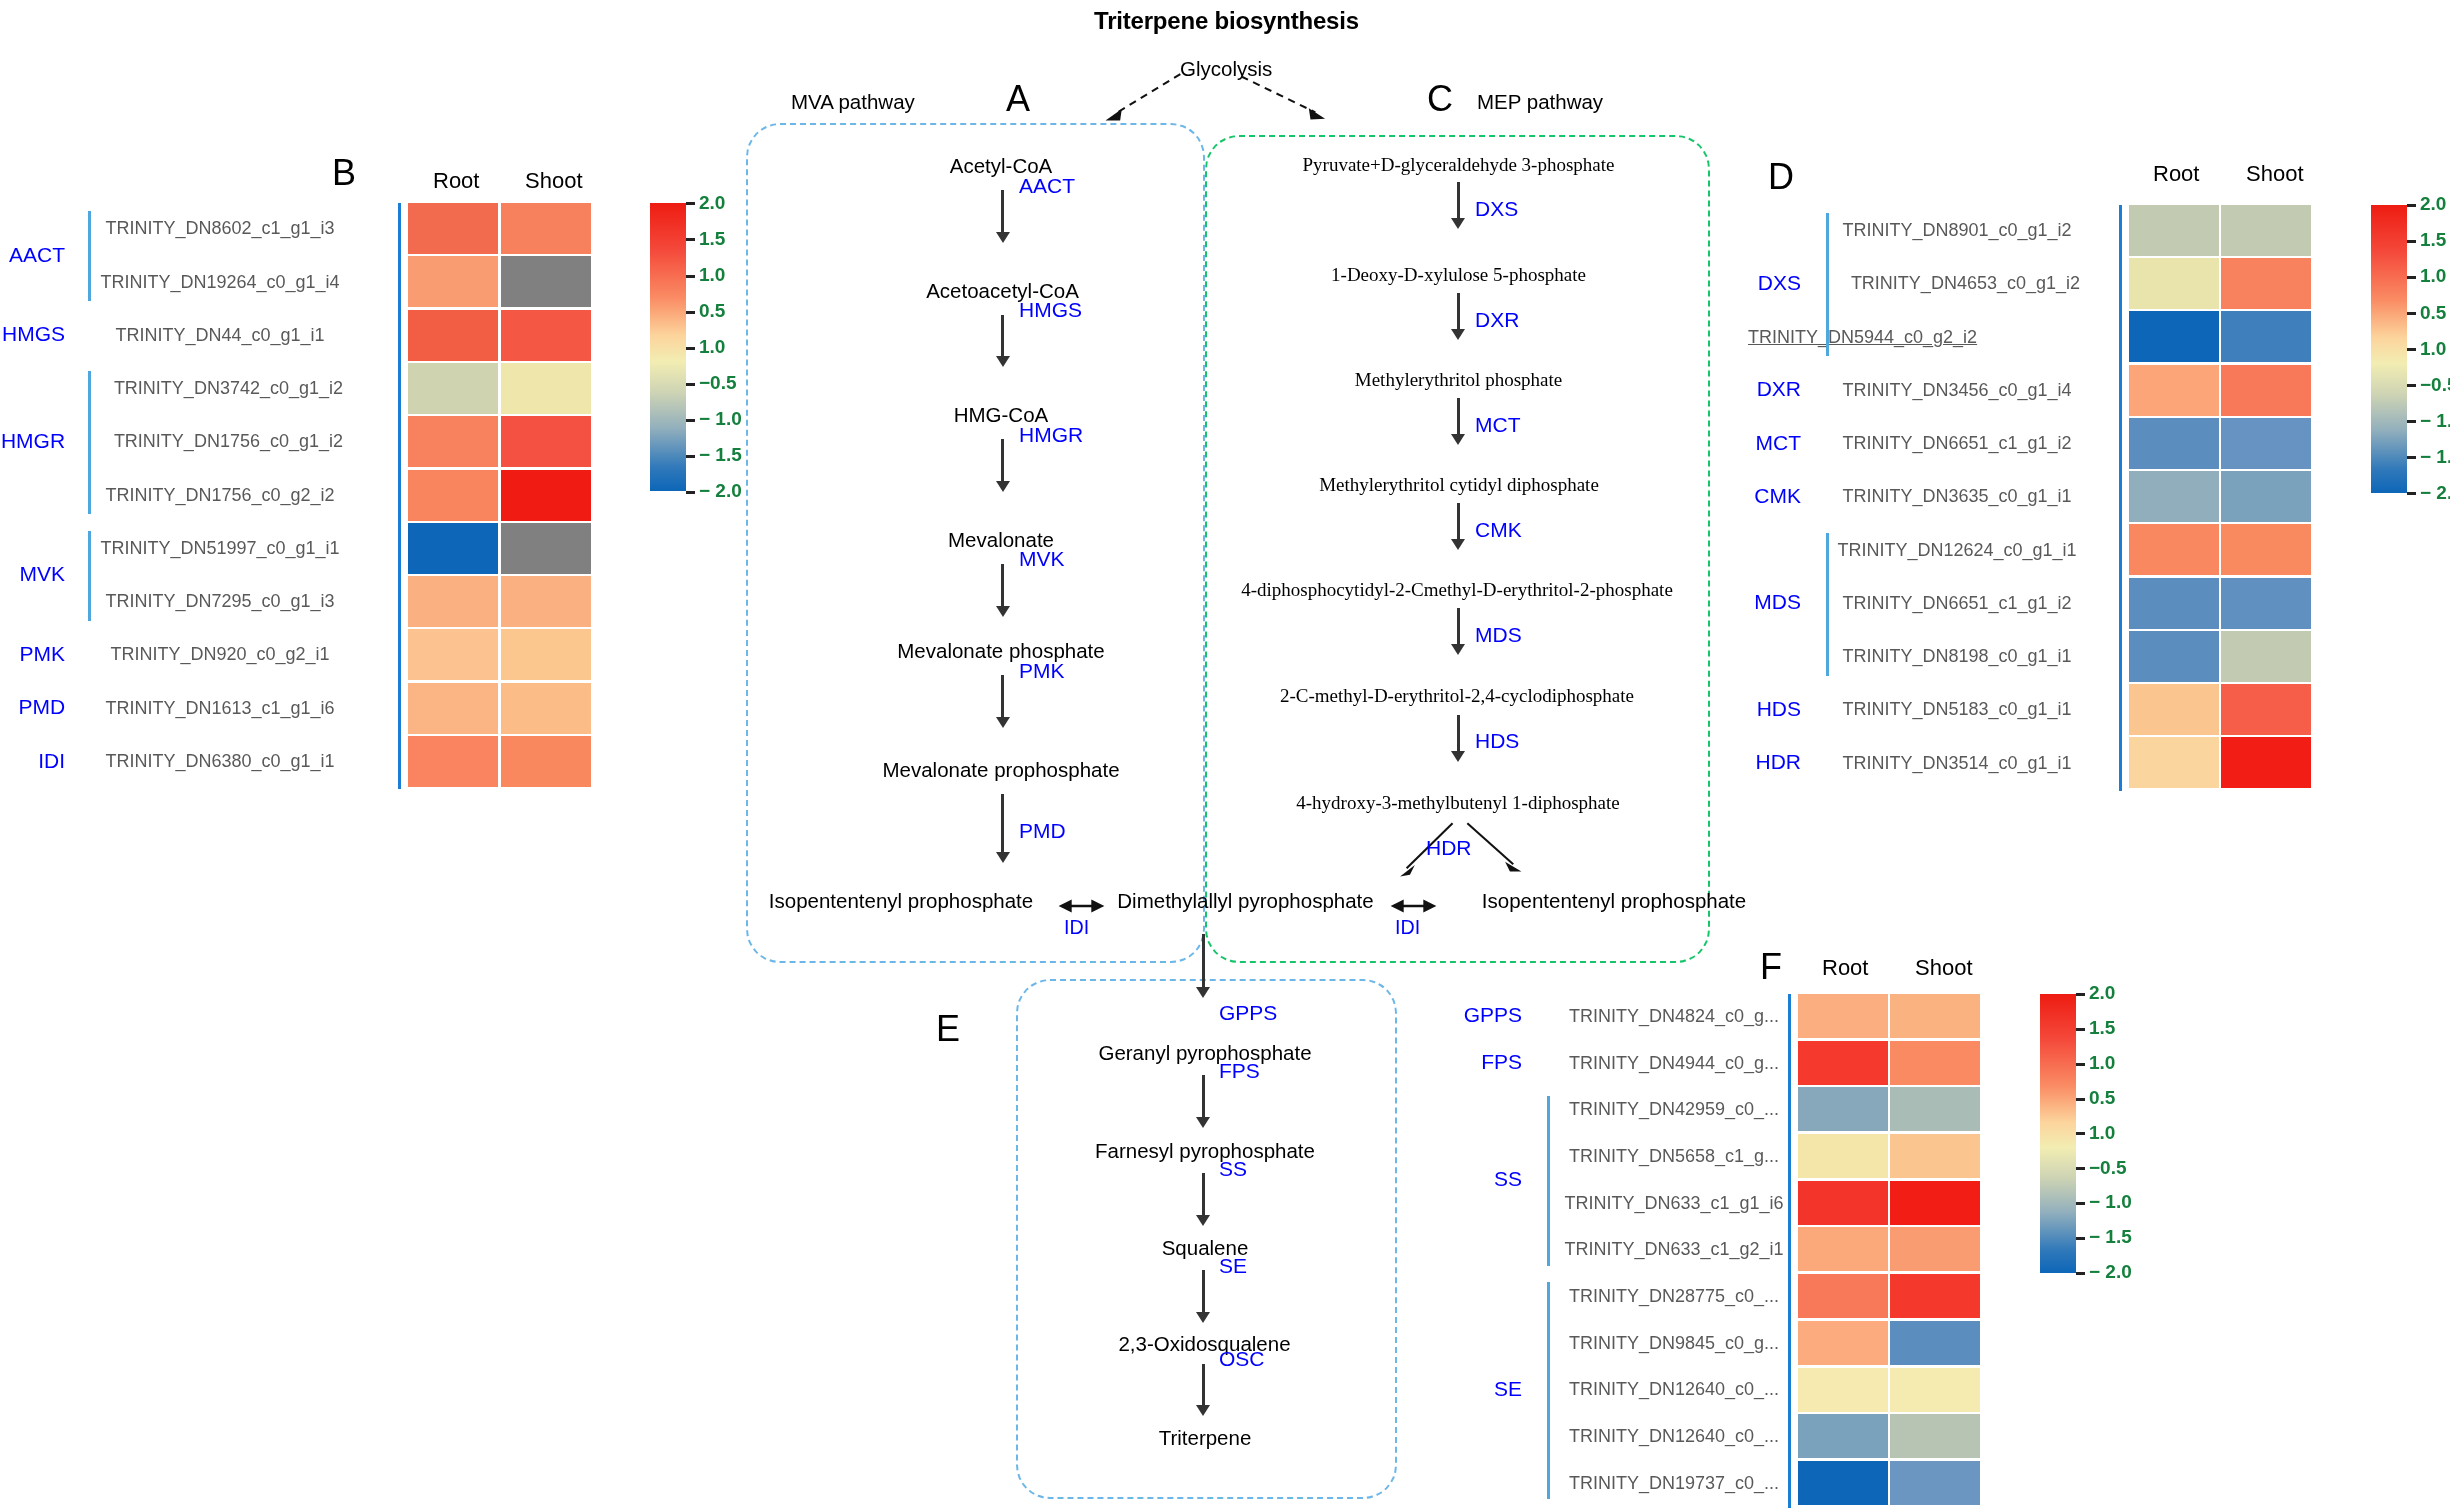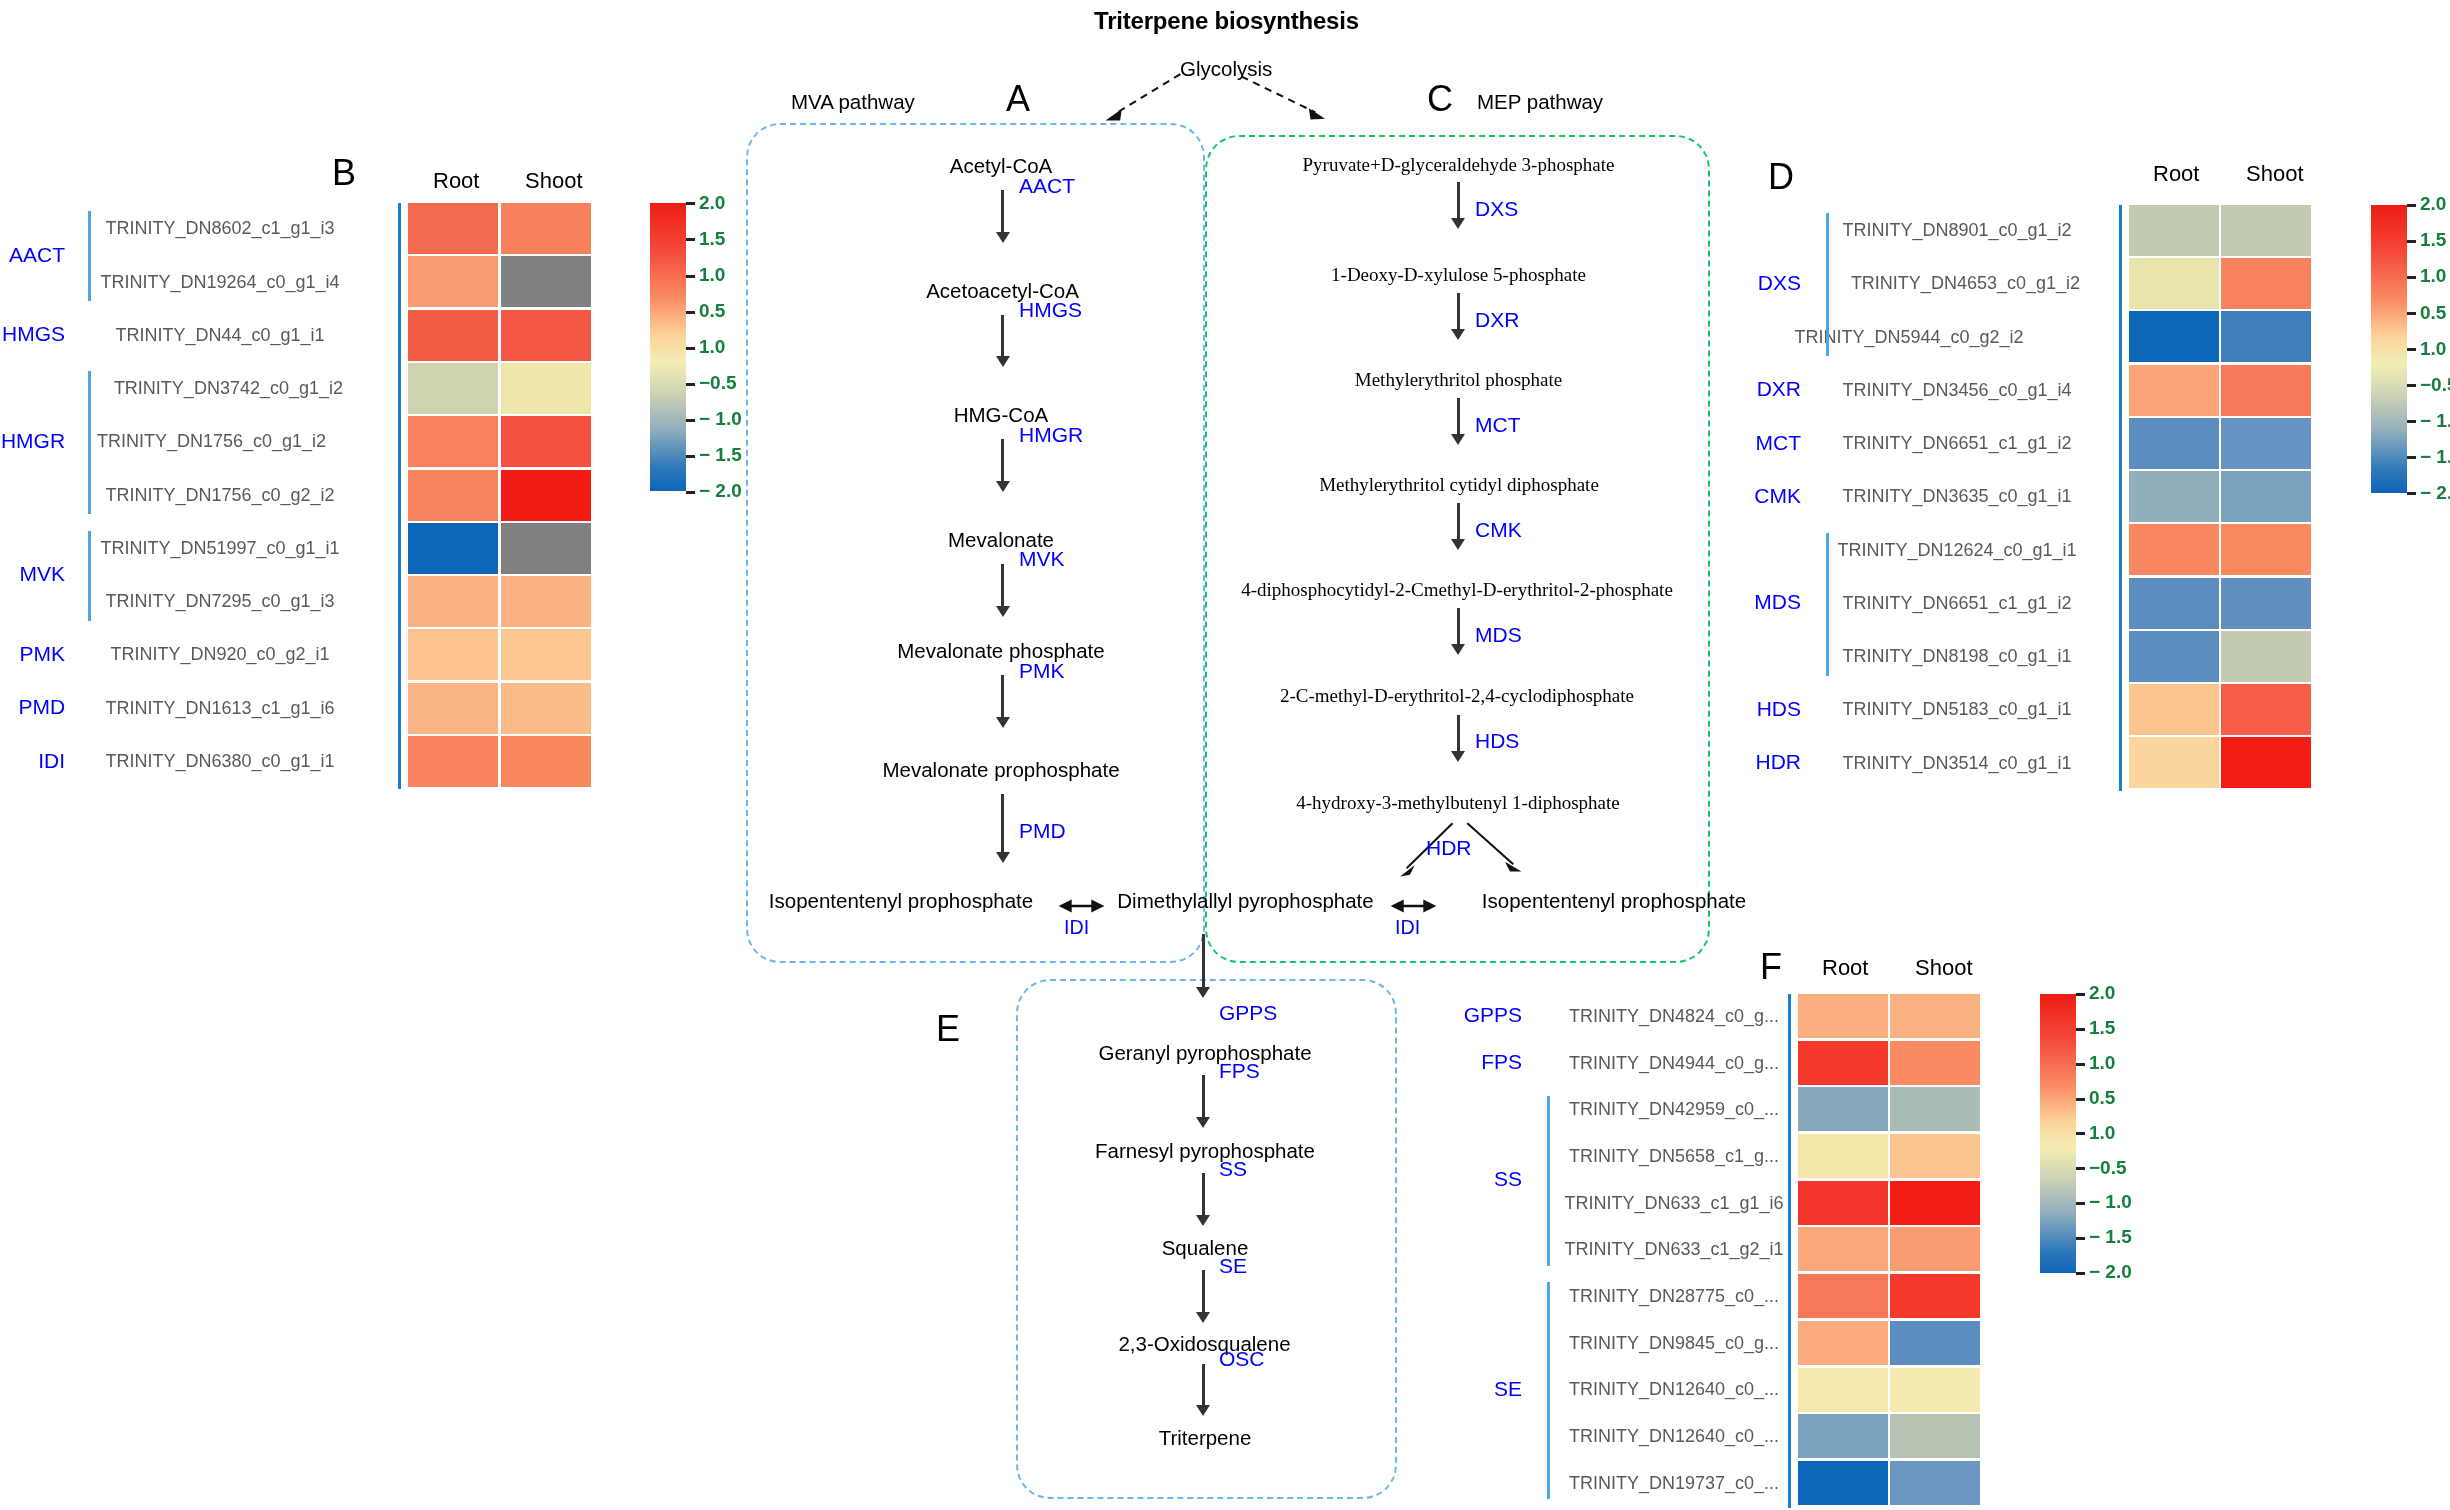--- a/index.html
+++ b/index.html
@@ -161,21 +161,21 @@
 <div class="arrowhead" style="left:1196px;top:1405px;"></div>
 <div class="abs enz" style="left:1219px;top:1347px;">OSC</div>
 
 <div class="abs met" style="left:1123px;top:1426px;width:164px;">Triterpene</div>
 
 <div id="panelB-root">
     <div class="abs gene" style="left: 97px; top: 218px; width: 246px; text-align: center;">TRINITY_DN8602_c1_g1_i3</div>
     <div class="abs gene" style="left: 97px; top: 272px; width: 246px; text-align: center;">TRINITY_DN19264_c0_g1_i4</div>
     <div class="abs gene" style="left: 97px; top: 325px; width: 246px; text-align: center;">TRINITY_DN44_c0_g1_i1</div>
     <div class="abs gene" style="left: 97px; top: 378px; width: 246px; text-align: right;">TRINITY_DN3742_c0_g1_i2</div>
-    <div class="abs gene" style="left: 97px; top: 431px; width: 246px; text-align: left;">TRINITY_DN1756_c0_g1_i2</div>
+    <div class="abs gene" style="left: 97px; top: 431px; width: 246px; text-align: right;">TRINITY_DN1756_c0_g1_i2</div>
     <div class="abs gene" style="left: 97px; top: 485px; width: 246px; text-align: center;">TRINITY_DN1756_c0_g2_i2</div>
     <div class="abs gene" style="left: 97px; top: 538px; width: 246px; text-align: center;">TRINITY_DN51997_c0_g1_i1</div>
     <div class="abs gene" style="left: 97px; top: 591px; width: 246px; text-align: center;">TRINITY_DN7295_c0_g1_i3</div>
     <div class="abs gene" style="left: 97px; top: 644px; width: 246px; text-align: center;">TRINITY_DN920_c0_g2_i1</div>
     <div class="abs gene" style="left: 97px; top: 698px; width: 246px; text-align: center;">TRINITY_DN1613_c1_g1_i6</div>
     <div class="abs gene" style="left: 97px; top: 751px; width: 246px; text-align: center;">TRINITY_DN6380_c0_g1_i1</div>
     <div class="abs enz" style="left: -4.9px; top: 243px; width: 70px; text-align: right;">AACT</div>
     <div class="brack" style="left: 88px; top: 211px; height: 90px;"></div>
     <div class="abs enz" style="left: -4.9px; top: 322px; width: 70px; text-align: right;">HMGS</div>
     <div class="abs enz" style="left: -4.9px; top: 429px; width: 70px; text-align: right;">HMGR</div>
@@ -224,21 +224,21 @@
     <div class="cbtick" style="left: 686px; top: 419px;"></div>
     <div class="cblab" style="left: 699px; top: 408px;">− 1.0</div>
     <div class="cbtick" style="left: 686px; top: 455px;"></div>
     <div class="cblab" style="left: 699px; top: 444px;">− 1.5</div>
     <div class="cbtick" style="left: 686px; top: 491px;"></div>
     <div class="cblab" style="left: 699px; top: 480px;">− 2.0</div>
   </div>
 <div id="panelD-root">
     <div class="abs gene" style="left: 1834px; top: 220px; width: 246px; text-align: center;">TRINITY_DN8901_c0_g1_i2</div>
     <div class="abs gene" style="left: 1834px; top: 273px; width: 246px; text-align: right;">TRINITY_DN4653_c0_g1_i2</div>
-    <div class="abs gene" style="left: 1786px; top: 327px; width: 246px; text-align: center;">TRINITY_DN5944_c0_g2_i2</div>
+    <div class="abs gene" style="left: 1748px; top: 327px; width: 246px; text-align: left; text-decoration: underline;">TRINITY_DN5944_c0_g2_i2</div>
     <div class="abs gene" style="left: 1834px; top: 380px; width: 246px; text-align: center;">TRINITY_DN3456_c0_g1_i4</div>
     <div class="abs gene" style="left: 1834px; top: 433px; width: 246px; text-align: center;">TRINITY_DN6651_c1_g1_i2</div>
     <div class="abs gene" style="left: 1834px; top: 486px; width: 246px; text-align: center;">TRINITY_DN3635_c0_g1_i1</div>
     <div class="abs gene" style="left: 1834px; top: 540px; width: 246px; text-align: center;">TRINITY_DN12624_c0_g1_i1</div>
     <div class="abs gene" style="left: 1834px; top: 593px; width: 246px; text-align: center;">TRINITY_DN6651_c1_g1_i2</div>
     <div class="abs gene" style="left: 1834px; top: 646px; width: 246px; text-align: center;">TRINITY_DN8198_c0_g1_i1</div>
     <div class="abs gene" style="left: 1834px; top: 699px; width: 246px; text-align: center;">TRINITY_DN5183_c0_g1_i1</div>
     <div class="abs gene" style="left: 1834px; top: 753px; width: 246px; text-align: center;">TRINITY_DN3514_c0_g1_i1</div>
     <div class="abs enz" style="left: 1731px; top: 271px; width: 70px; text-align: right;">DXS</div>
     <div class="brack" style="left: 1826px; top: 213px; height: 143px;"></div>

